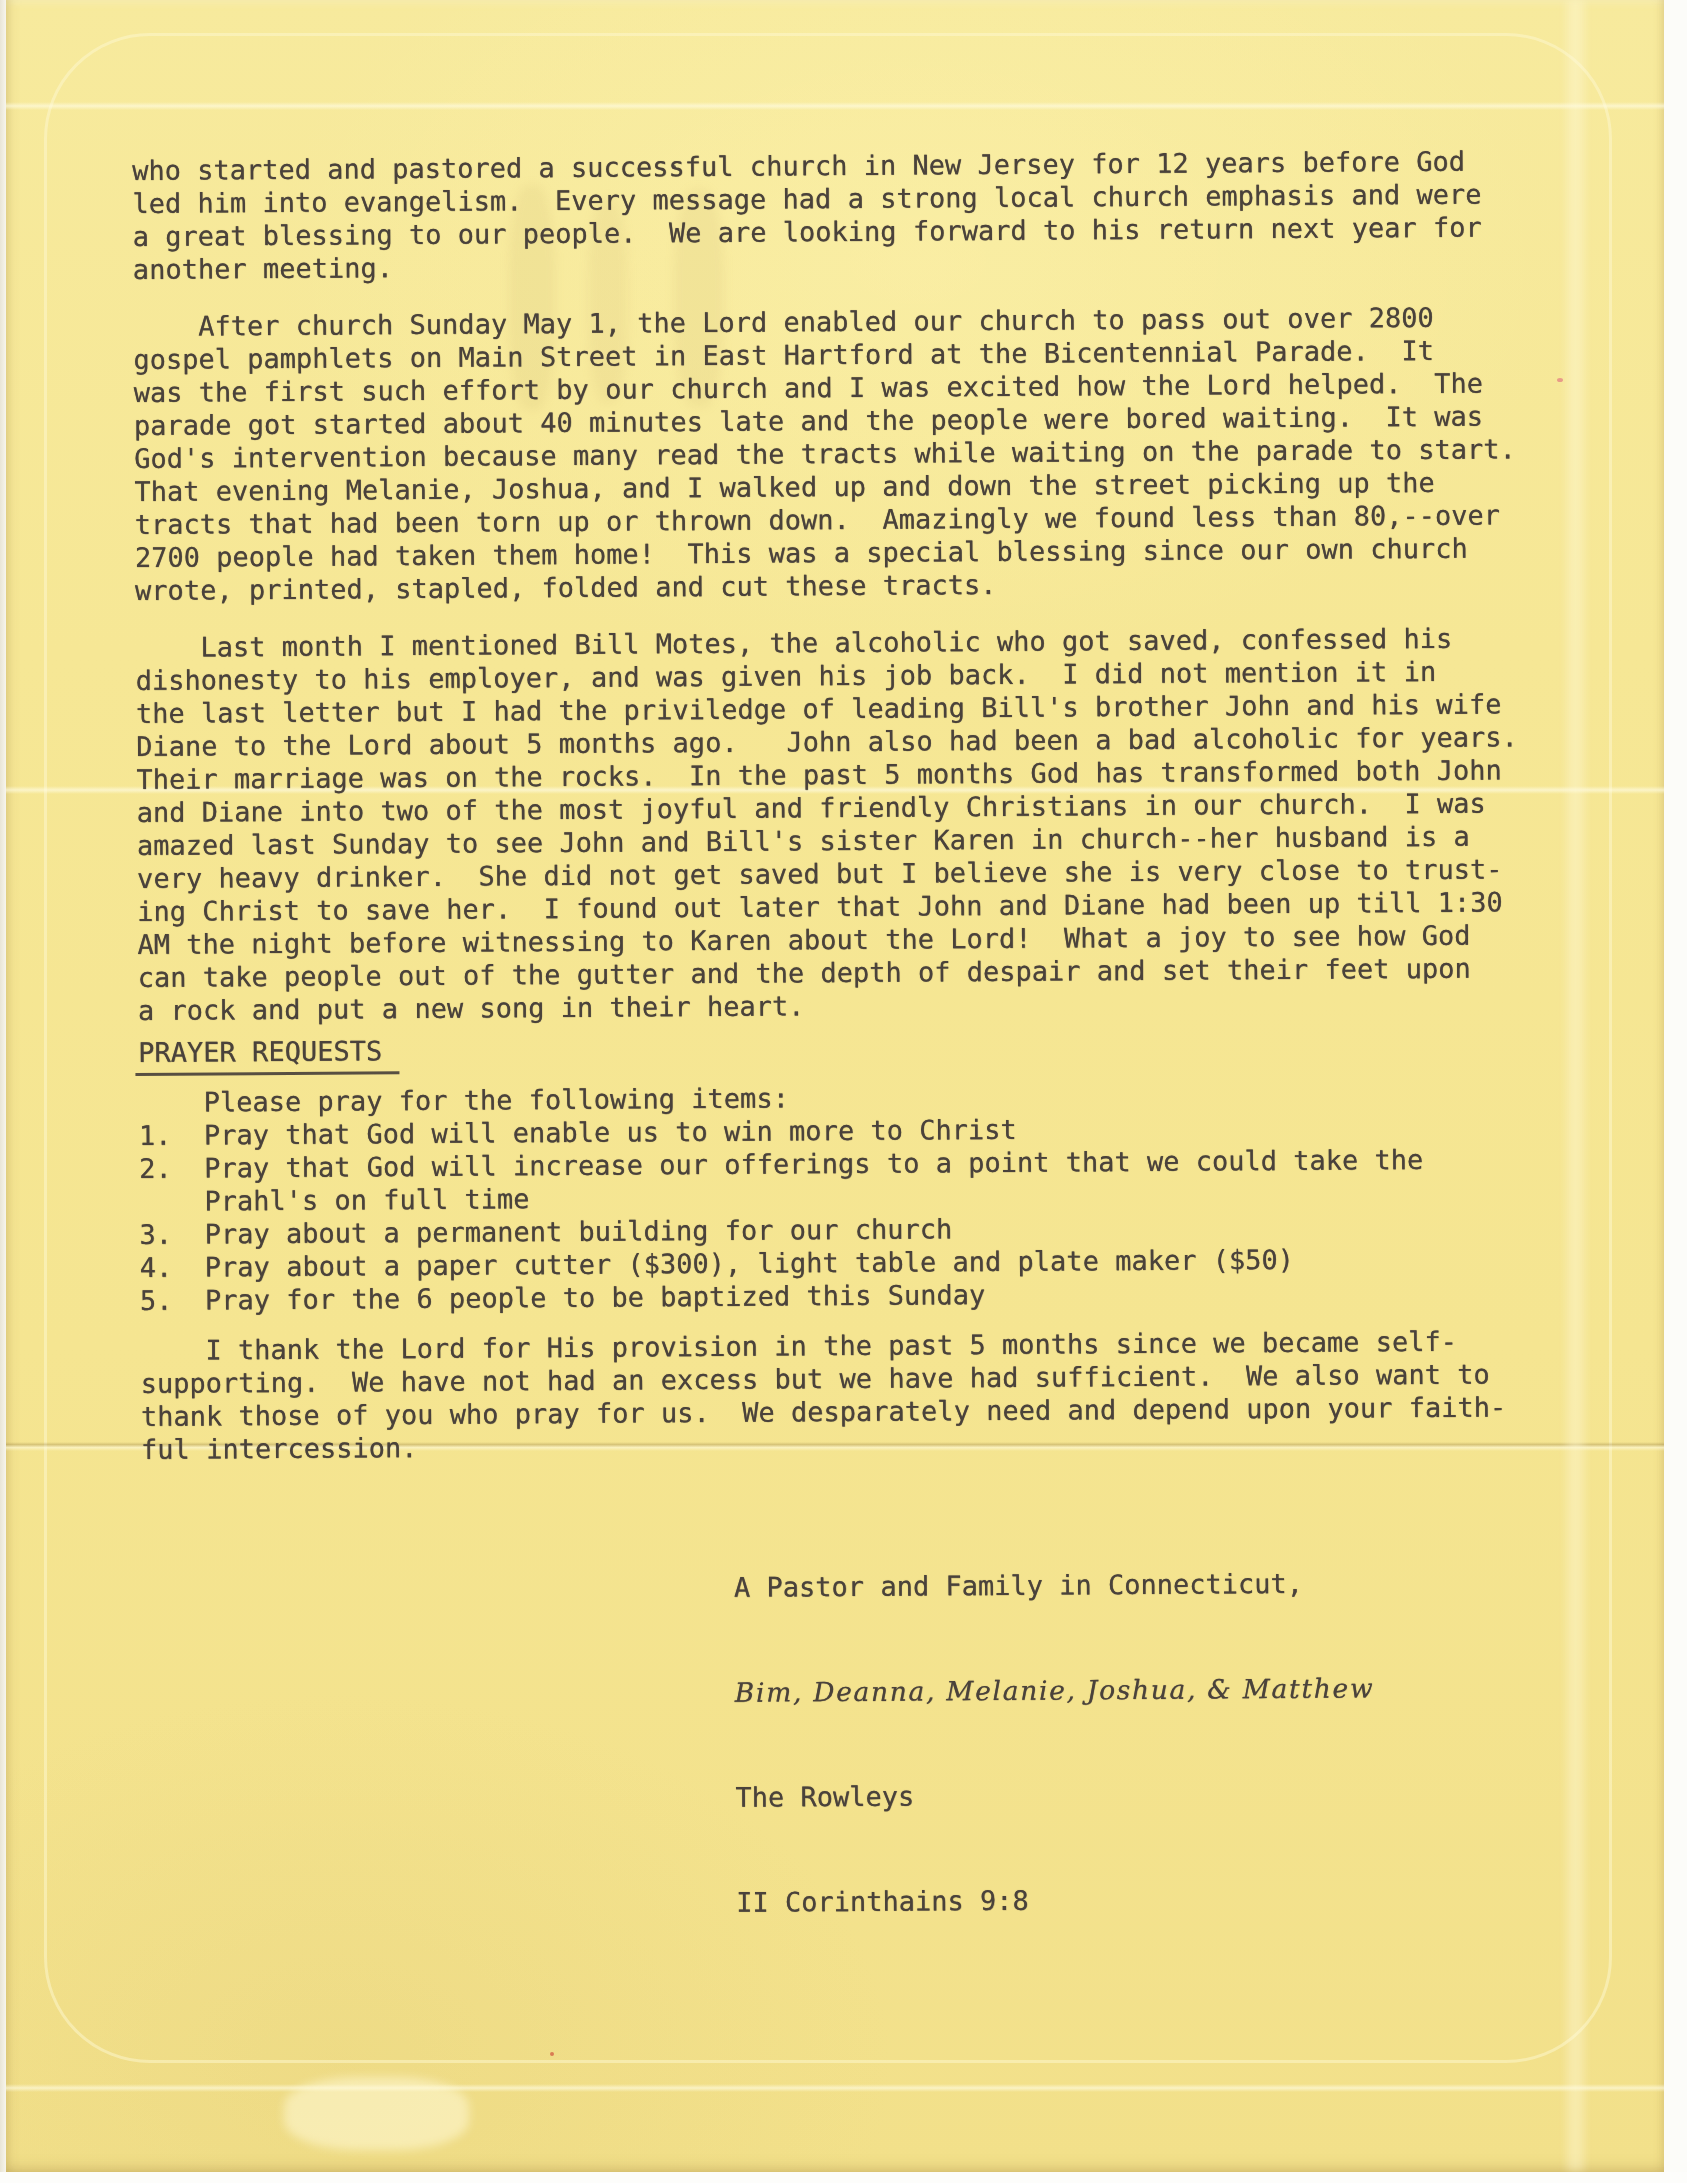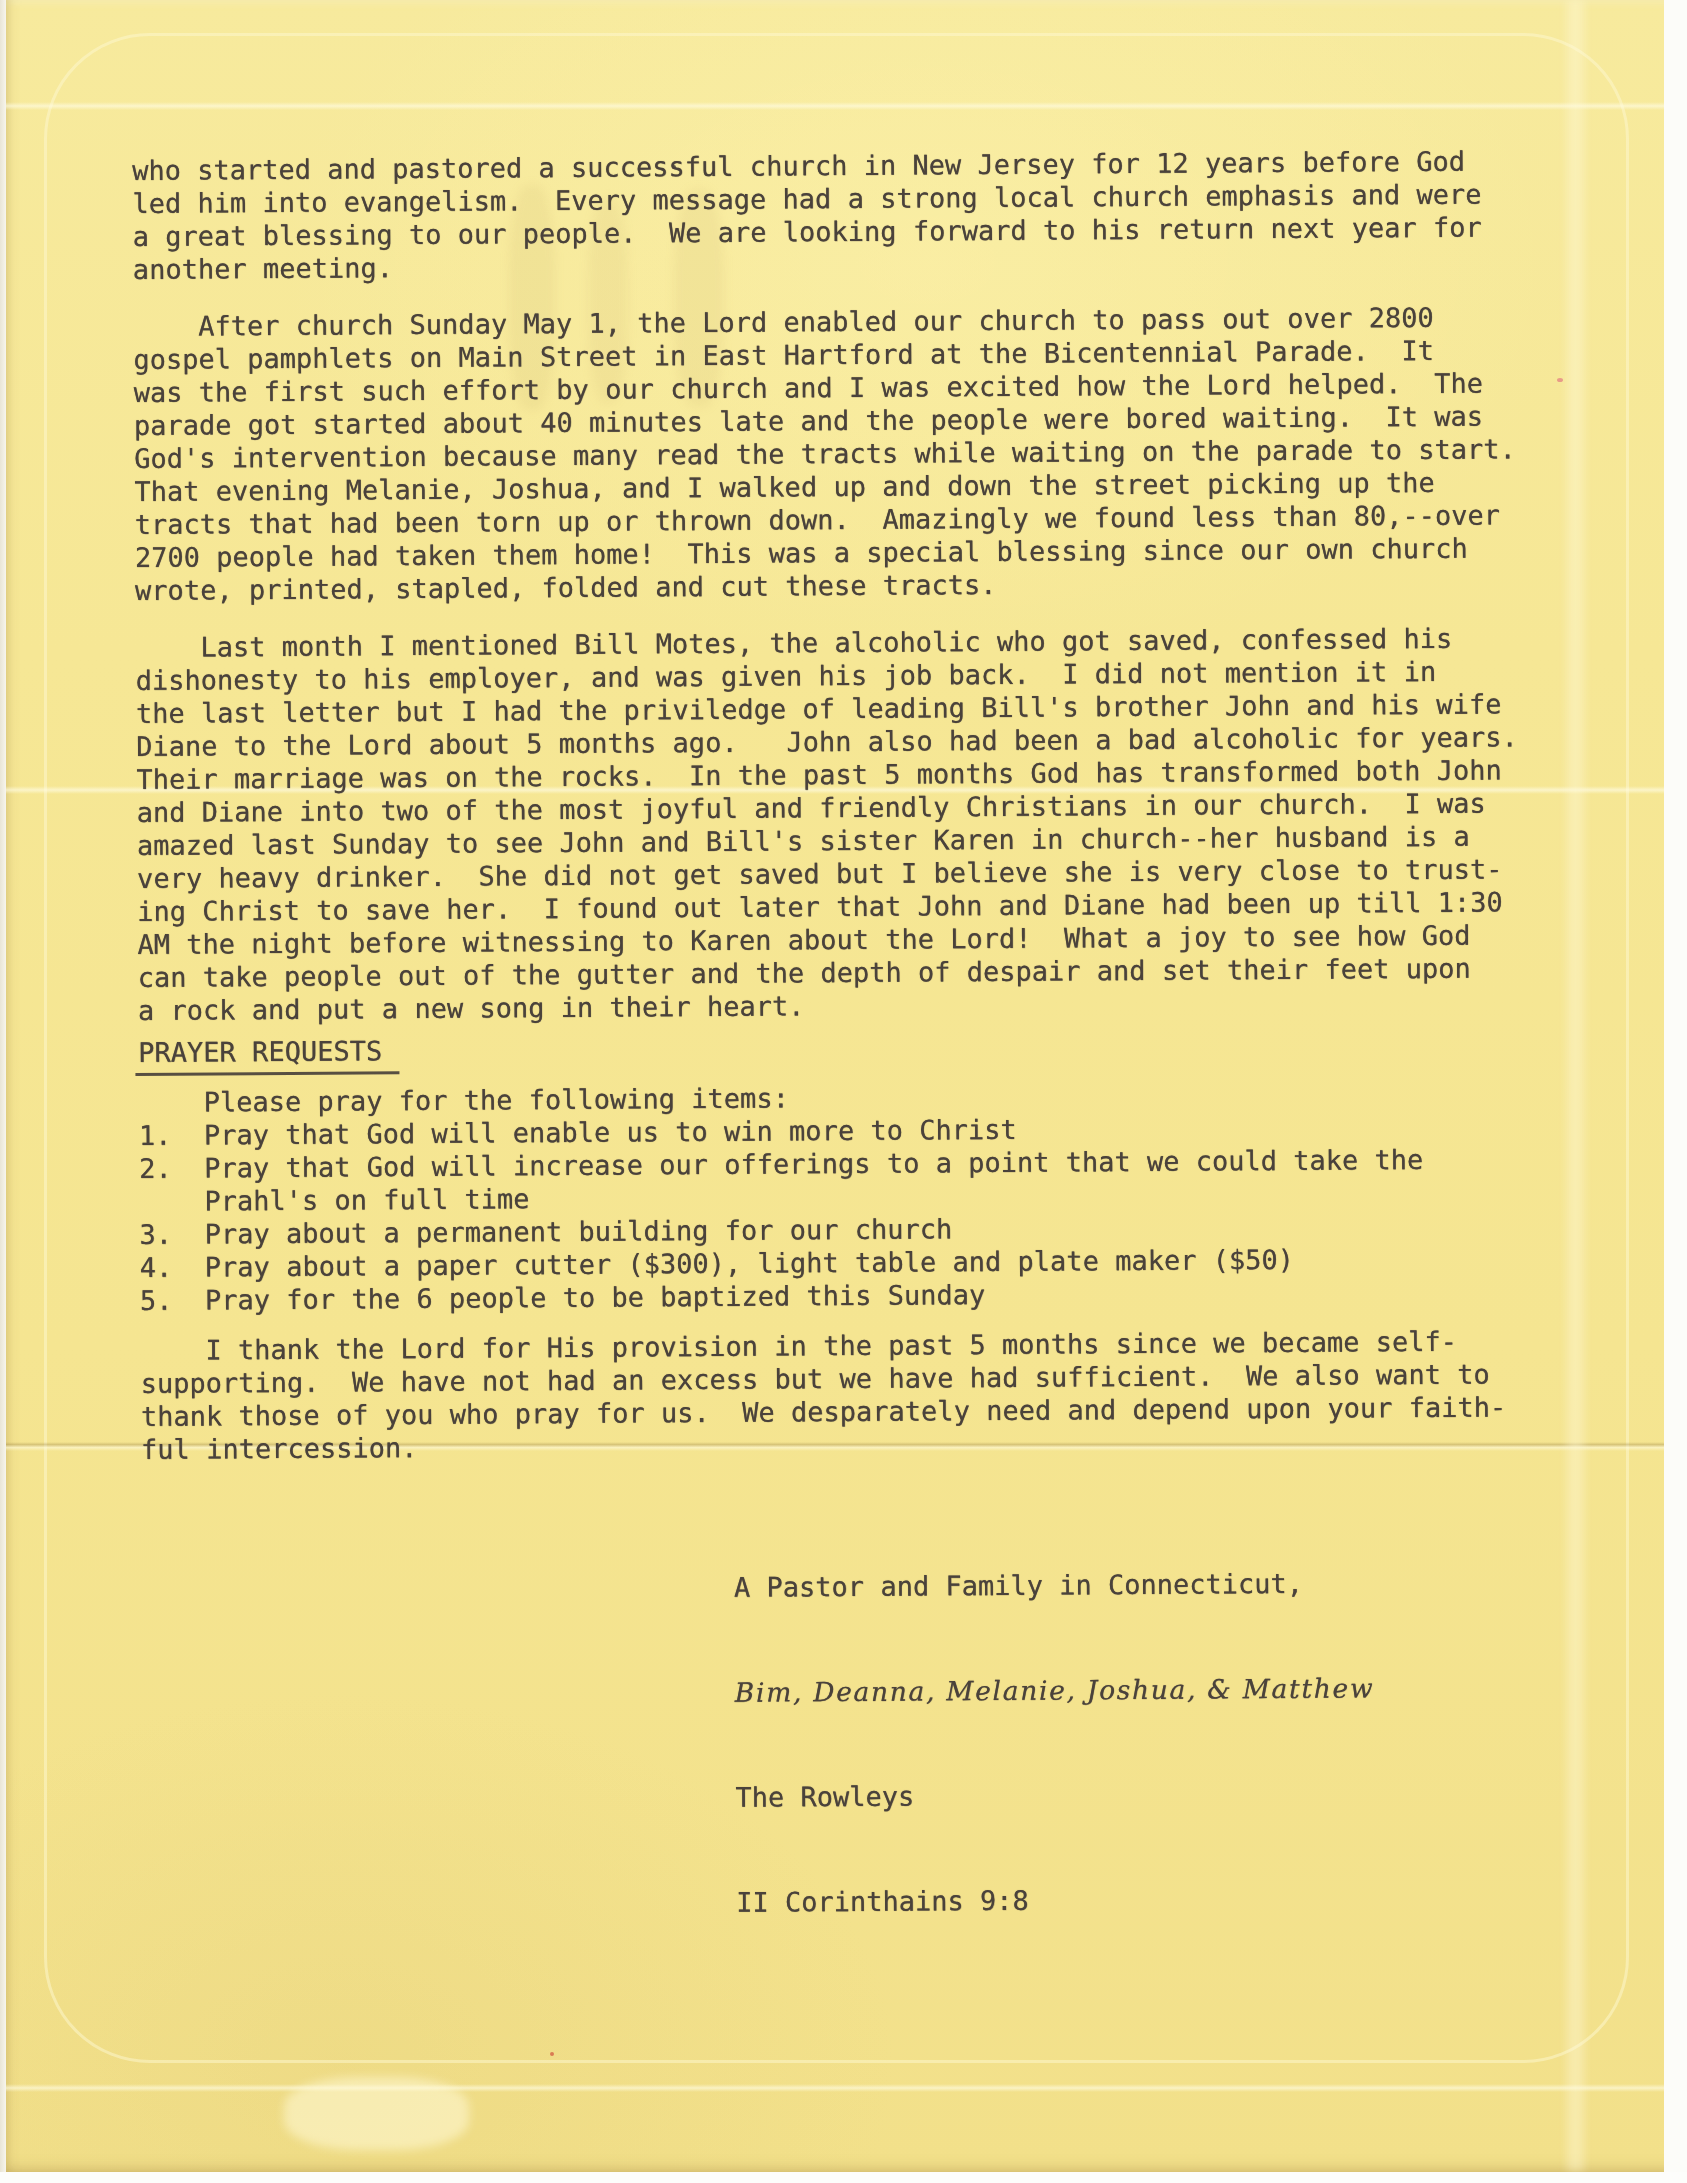--- a/index.html
+++ b/index.html
@@ -26,21 +26,20 @@
     position:absolute;left:6px;top:0;width:1658px;height:2172px;
     background:
       radial-gradient(926px 595px at 55% 12%, rgba(255,246,180,0.35), rgba(255,246,180,0) 70%),
       radial-gradient(794px 529px at 20% 95%, rgba(228,206,120,0.30), rgba(228,206,120,0) 70%),
       linear-gradient(180deg,#f7ea9d 0%,#f6e795 30%,#f5e591 62%,#f2e08a 100%);
     box-shadow:
       inset 9.3px 0 13.2px -9.3px rgba(150,120,60,0.35),
       inset -8px 0 10.6px -8px rgba(150,120,60,0.28),
       inset 0 -10.6px 14.6px -9.3px rgba(150,120,60,0.40),
       inset 0 6.6px 9.3px -6.6px rgba(255,255,240,0.5);
-    padding-left: 17px;
   }
   
   .ghost-border{
     position:absolute;left:38px;top:33px;right:52px;bottom:109px;
     border:3.3px solid rgba(253,248,208,0.95);
     border-radius:106px;opacity:.55;
   }
   .crease{position:absolute;left:0;width:100%;}
   .crease-light{
     height:8px;

